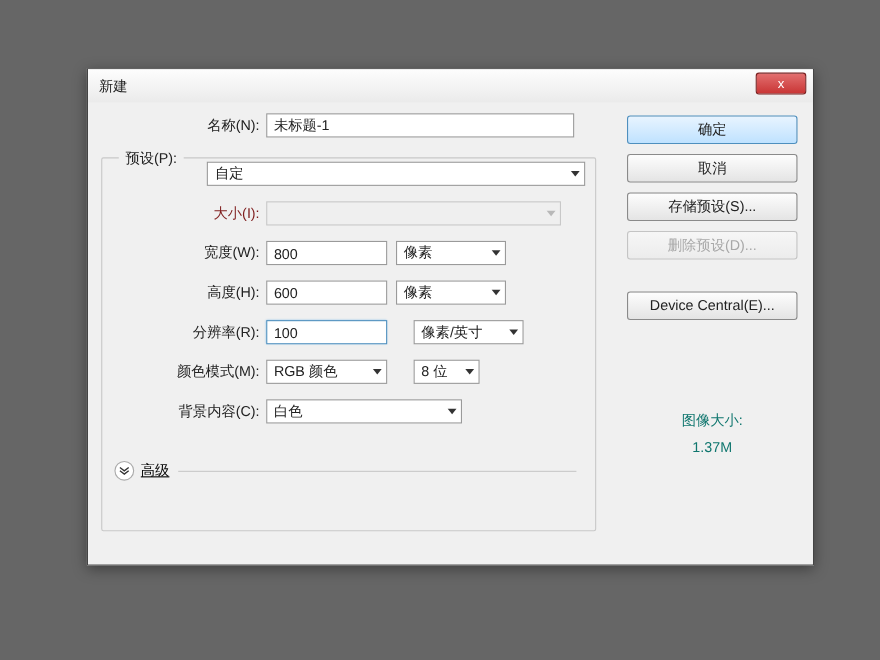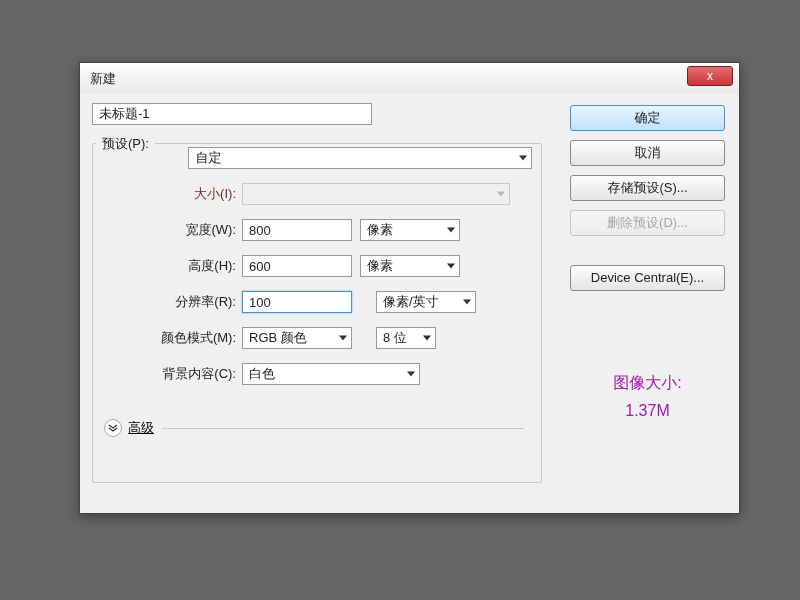--- a/index.html
+++ b/index.html
@@ -110,21 +110,21 @@
     position: absolute;
     left: 12px;
     top: 50px;
     width: 450px;
     height: 340px;
     border: 1px solid #c8c8c8;
     border-radius: 2px;
   }
   .fieldset-label {
     position: absolute;
-    left: 16px;
+    left: 28px;
     top: 42px;
     background: #f0f0f0;
     padding: 0 6px;
     font-size: 13px;
     color: #222;
   }
   .inner-rows {
     position: absolute;
     left: 12px;
     top: 62px;
@@ -185,40 +185,41 @@
     border-color: #c4c4c4;
     background: linear-gradient(#f6f6f6,#ececec);
     cursor: default;
   }
   .imgsize {
     position: absolute;
     right: 14px;
     top: 280px;
     width: 155px;
     text-align: center;
-    font-size: 16px;
-    color: #a21caf;
+    font-size: 13px;
+    color: #0f766e;
   }
   .imgsize .sz-label { margin-bottom: 8px; }
 </style>
 </head>
 <body>
 
 <div class="dialog">
   <div class="titlebar">
     <span class="title">新建</span>
     <div class="close-btn">
       <span>x</span>
     </div>
   </div>
 
   <div class="body">
 
     <div class="main-area">
       <div class="row">
+        <div class="lbl">名称(N):</div>
         <input class="txt" style="width: 280px;" value="未标题-1">
       </div>
     </div>
 
     <div class="fieldset-line"></div>
     <div class="fieldset-label">预设(P):</div>
 
     <div class="inner-rows">
 
       <div class="row" style="margin-top:-10px">

